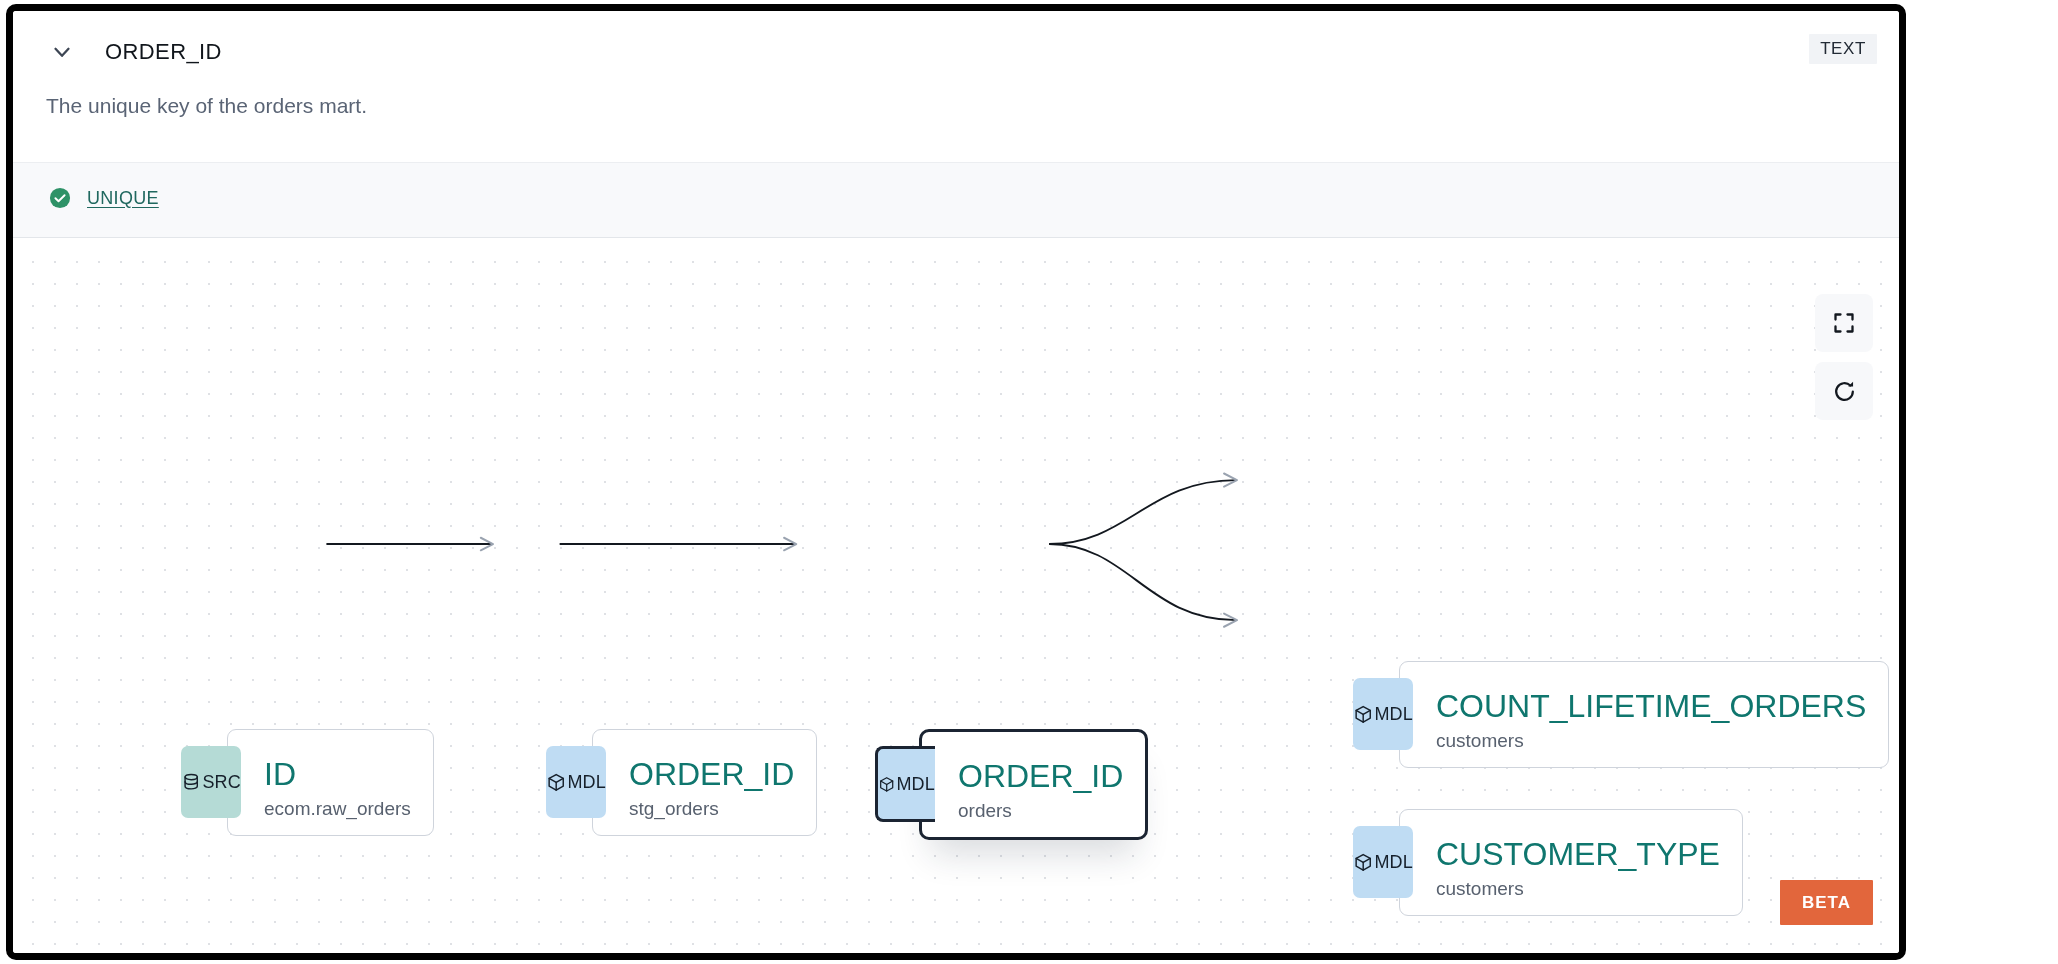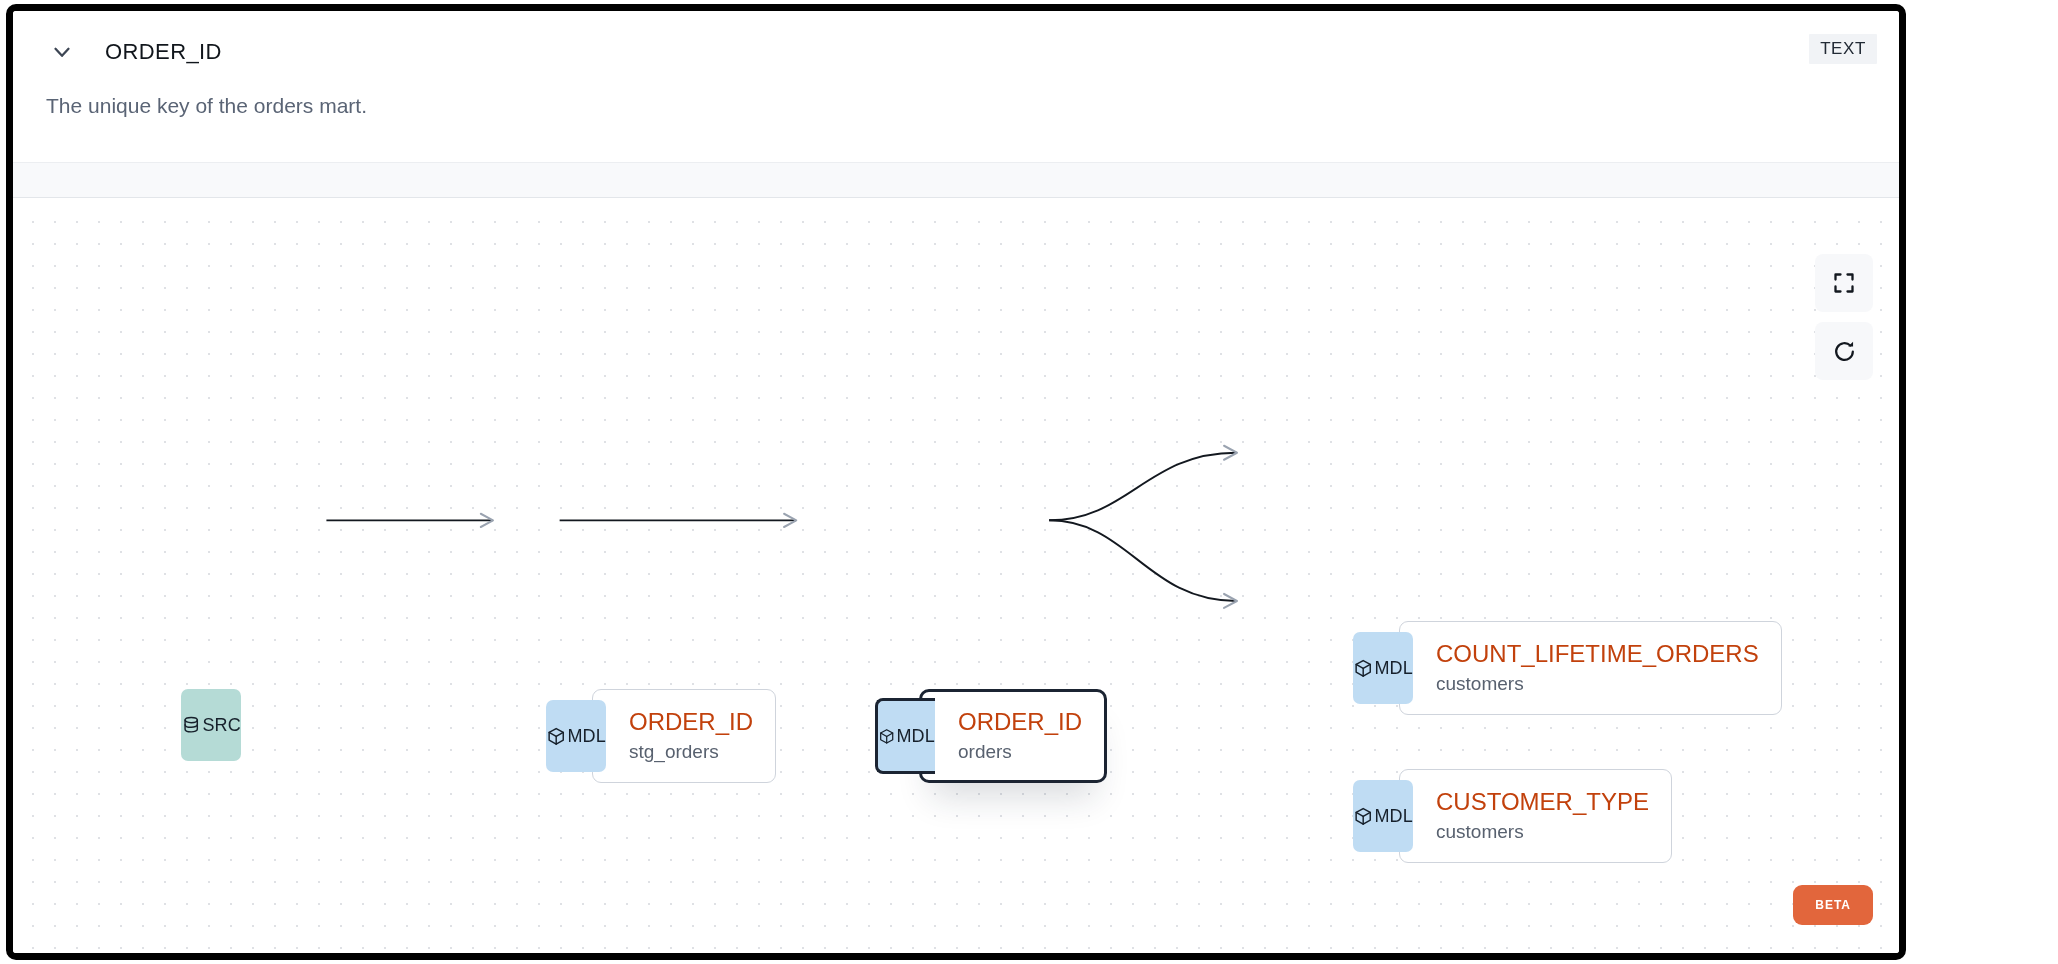--- a/index.html
+++ b/index.html
@@ -170,24 +170,25 @@
     border: 1px solid #cfd4dc;
     border-radius: 9px;
     padding: 14px 22px 15px 36px;
     display: flex;
     flex-direction: column;
     justify-content: center;
     min-height: 94px;
   }
 
   .node-name {
-    font-size: 24px;
-    color: #c2410c;
+    font-size: 32px;
+    color: #0f766e;
     line-height: 1.15;
     white-space: nowrap;
+    margin-top: 12px;
   }
   .node-sub {
     font-size: 19px;
     color: #58616f;
     margin-top: 5px;
     line-height: 1.15;
     white-space: nowrap;
   }
 
   
@@ -229,24 +230,24 @@
     cursor: pointer;
   }
   .ctrl-btn svg { display: block; }
 
   .beta-badge {
     position: absolute;
     right: 26px;
     bottom: 28px;
     background: #e2663c;
     color: #ffffff;
-    font-size: 12px;
+    font-size: 17px;
     font-weight: bold;
     letter-spacing: 1px;
-    border-radius: 9px;
+    border-radius: 1px;
     padding: 14px 22px;
     line-height: 1;
     cursor: pointer;
   }
 </style>
 </head>
 <body>
 
 <div class="panel">
 
@@ -261,20 +262,27 @@
     </div>
 
     <div class="type-badge">TEXT</div>
 
     <div class="hdr-desc">The unique key of the orders mart.</div>
   </div>
 
   <div class="tests">
 
 
+    <div class="test-row">
+      <svg class="check-icon" viewBox="0 0 24 24">
+        <circle cx="12" cy="12" r="11" fill="#2e9267"></circle>
+        <polyline points="7 12.3 10.4 15.6 17 9" fill="none" stroke="#ffffff" stroke-width="2.1" stroke-linecap="round" stroke-linejoin="round"></polyline>
+      </svg>
+      <a class="test-link">UNIQUE</a>
+    </div>
 
   </div>
 
   <div class="canvas">
 
     <svg class="graph-svg" viewBox="0 0 2046 736" preserveAspectRatio="none">
       <defs>
         <marker id="ah" markerWidth="9" markerHeight="9" refX="7.6" refY="4.5" orient="auto">
           <path d="M1,1 L8,4.5 L1,8" fill="none" stroke="#9aa3b0" stroke-width="1.1" stroke-linecap="round" stroke-linejoin="round"></path>
         </marker>
@@ -290,20 +298,24 @@
     </svg>
 
     <div class="node" id="node-src">
       <div class="node-badge src">
         <svg width="29" height="29" viewBox="0 0 24 24" fill="none" stroke="#16202b" stroke-width="1.7" stroke-linecap="round" stroke-linejoin="round">
           <ellipse cx="12" cy="5.6" rx="7.2" ry="3.1"></ellipse>
           <path d="M4.8,5.6 v5.4 a7.2,3.1 0 0 0 14.4,0 v-5.4"></path>
           <path d="M4.8,11 v5.4 a7.2,3.1 0 0 0 14.4,0 v-5.4"></path>
         </svg>
         <span class="badge-txt">SRC</span>
+      </div>
+      <div class="node-body">
+        <div class="node-name">ID</div>
+        <div class="node-sub">ecom.raw_orders</div>
       </div>
     </div>
 
     <div class="node" id="node-stg">
       <div class="node-badge mdl">
         <svg width="29" height="29" viewBox="0 0 24 24" fill="none" stroke="#16202b" stroke-width="1.7" stroke-linecap="round" stroke-linejoin="round">
           <path d="M12,2.6 L20.3,7.2 L20.3,16.4 L12,21 L3.7,16.4 L3.7,7.2 Z"></path>
           <path d="M3.7,7.2 L12,11.9 L20.3,7.2"></path>
           <path d="M12,11.9 L12,21"></path>
         </svg>

